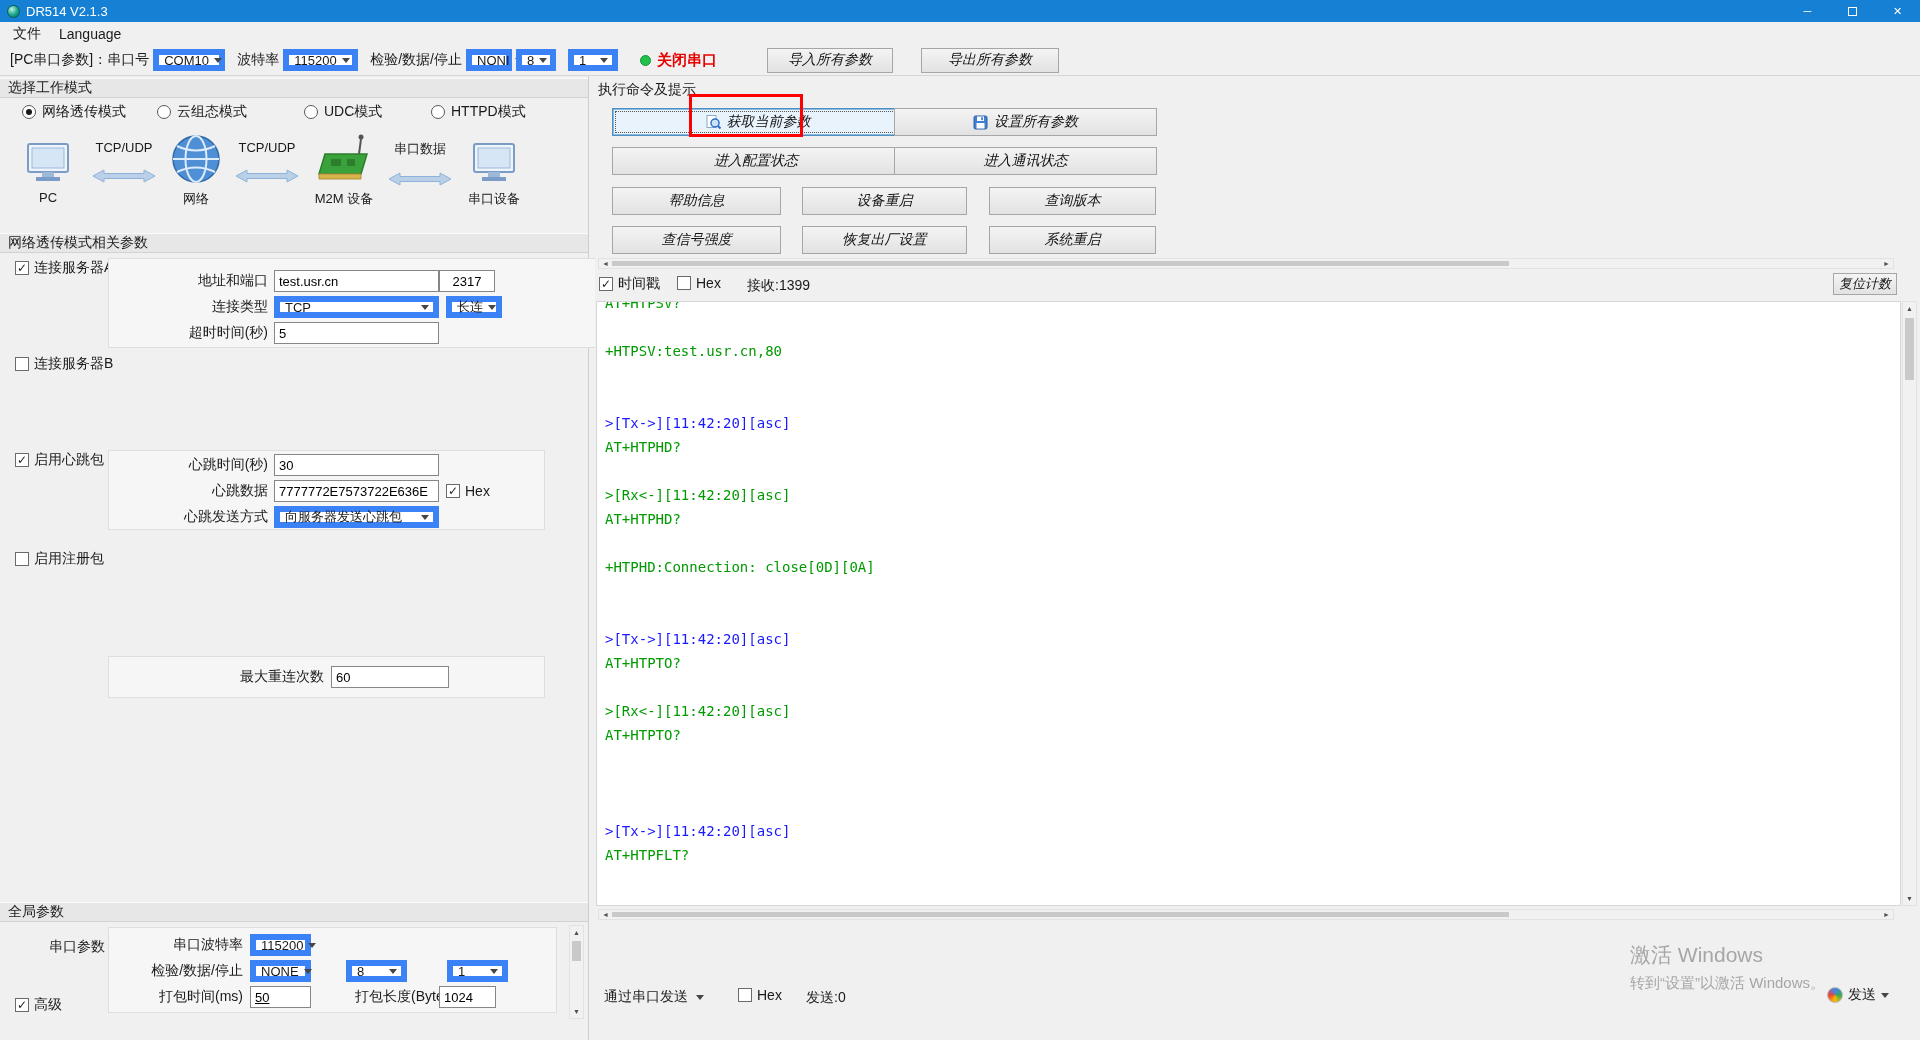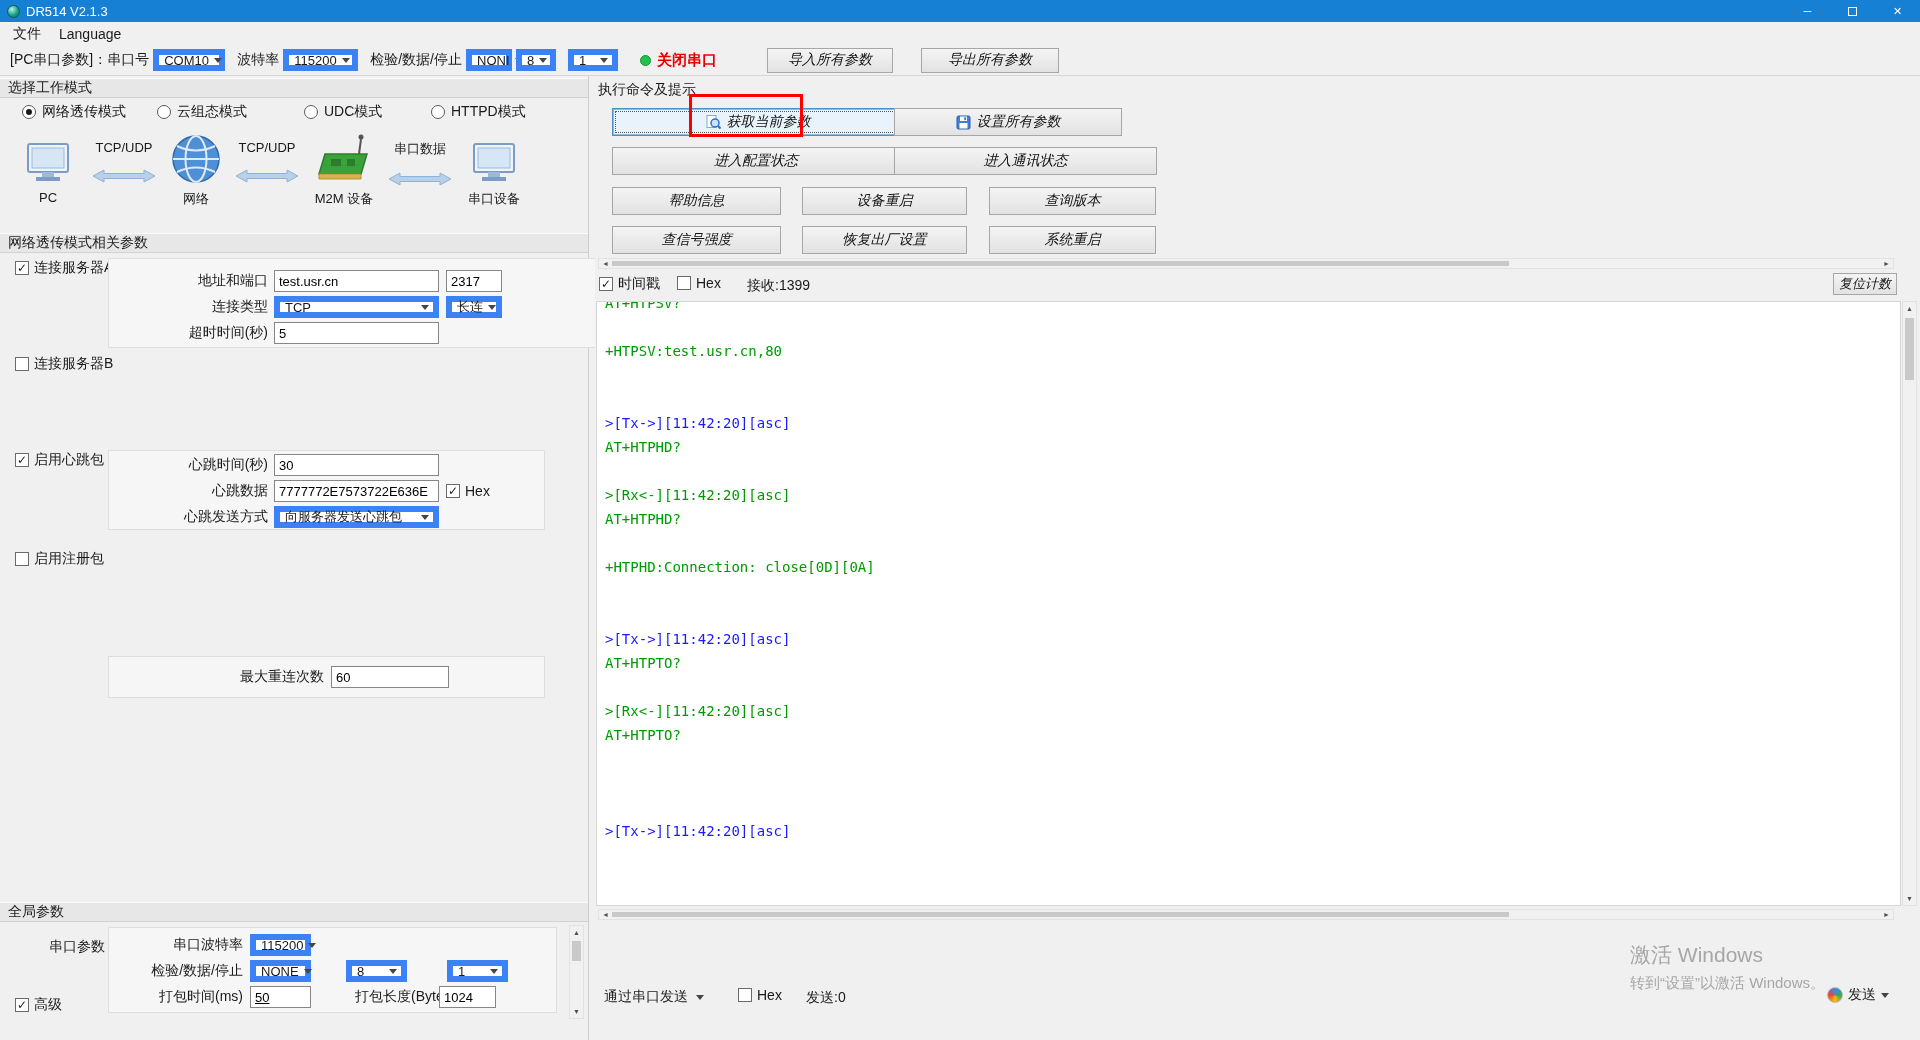--- a/index.html
+++ b/index.html
@@ -268,21 +268,21 @@
 
     <label class="cbox abs" style="left:15px;top:183px" data-checked="true">
       <span class="cb"></span>
       <span>连接服务器A</span>
     </label>
 
     <div class="gbox" style="left:108px;top:182px;width:522px;height:90px;padding-top:9px">
       <div class="frow">
         <span class="flabel">地址和端口</span>
         <input class="tinput" style="width: 165px;" value="test.usr.cn">
-        <input class="tinput" style="width: 56px; margin-left: 7px;" value="2317">
+        <input class="tinput" style="width: 56px;  text-align: center;" value="2317">
       </div>
       <div class="frow">
         <span class="flabel">连接类型</span>
         <div class="combo" style="width:165px">
           <span>TCP</span>
             <span class="combo-arrow"></span>
         </div>
         <div class="combo" style="width:56px;margin-left:7px">
           <span>长连</span>
             <span class="combo-arrow"></span>
@@ -388,21 +388,21 @@
     <span style="position:absolute;left:3px;top:5px;font-size:14px">执行命令及提示</span>
 
     <div class="btn cmd-btn focused" style="left:17px;top:32px;width:292px">
       <svg width="15" height="15" viewBox="0 0 15 15">
           <rect x="1" y="0.5" width="9" height="12" fill="#fff" stroke="#8aa9cf"></rect>
           <circle cx="9" cy="8" r="4" fill="#cfe3f7" stroke="#2a6fd0" stroke-width="1.5"></circle>
           <line x1="11.8" y1="10.8" x2="14.5" y2="13.5" stroke="#2a6fd0" stroke-width="2"></line>
         </svg>
       <span>获取当前参数</span>
     </div>
-    <div class="btn cmd-btn" style="left:299px;top:32px;width:228px">
+    <div class="btn cmd-btn" style="left:299px;top:32px;width:263px">
       <svg width="15" height="15" viewBox="0 0 15 15">
           <rect x="1" y="1" width="13" height="13" rx="1.5" fill="#3f7fd4" stroke="#2a5fa8"></rect>
           <rect x="4" y="1.5" width="7" height="4.5" fill="#fff"></rect>
           <rect x="8.2" y="2.2" width="1.8" height="3" fill="#3f7fd4"></rect>
           <rect x="3.5" y="8" width="8" height="5.5" fill="#fff"></rect>
         </svg>
       <span>设置所有参数</span>
     </div>
     <div class="btn cmd-btn" style="left:17px;top:71px;width:288px">
         <span>进入配置状态</span>
@@ -489,20 +489,21 @@
 
           <div class="log-line" data-color="green"></div>
 
 
           <div class="log-line" data-color="green"></div>
 
           <div class="log-line" data-color="green"></div>
 
           <div class="log-line" data-color="blue">&gt;[Tx-&gt;][11:42:20][asc]</div>
 
+          <div class="log-line" data-color="green">AT+HTPFLT?</div>
         </div>
     </div>
 
     <div class="vscroll" style="left:1307px;top:225px;height:605px">
       <div class="sb-arrow" style="top:0">▲</div>
       <div class="vthumb" style="top:16px;height:62px"></div>
       <div class="sb-arrow" style="bottom:0">▼</div>
     </div>
 
     <div class="hscroll" style="left:3px;top:833px;width:1296px">

